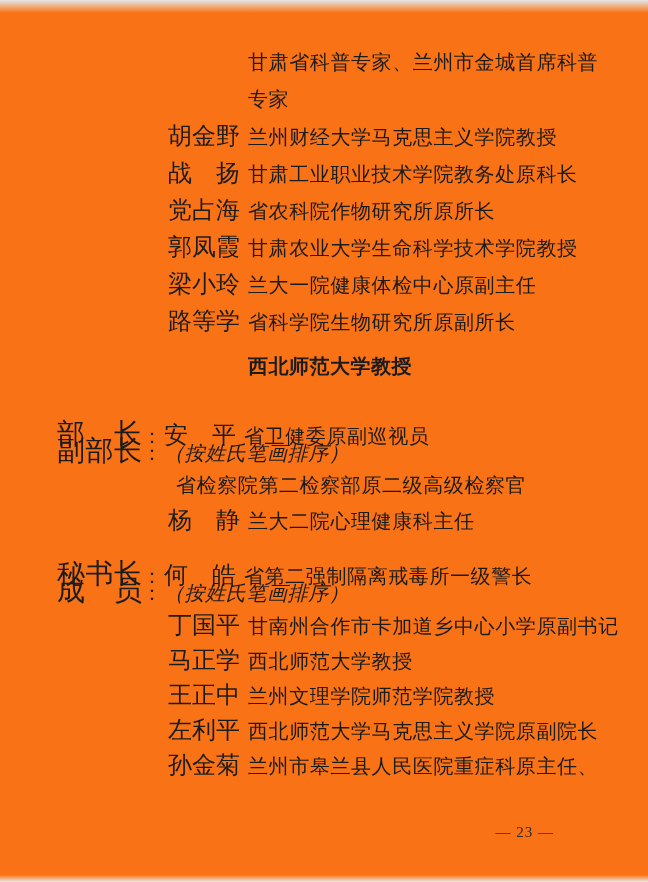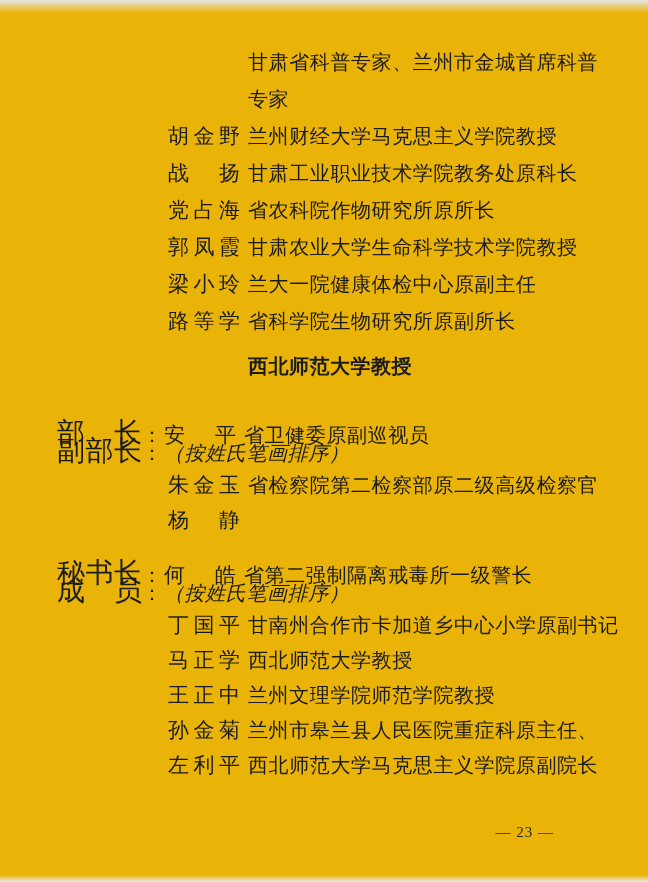--- a/index.html
+++ b/index.html
@@ -1,20 +1,20 @@
 <!DOCTYPE html>
 <html><head>
 <meta charset="utf-8">
 <style>
   html, body { margin: 0; padding: 0; background: #ffffff; }
   .page {
     position: relative;
     width: 648px;
     height: 882px;
-    background: #eab308;
+    background: #f97316;
     overflow: hidden;
     font-family: "Liberation Serif", "DejaVu Serif", serif;
     color: #1b1b1b;
   }
   .shade-top {
     position: absolute; top: 0; left: 0; width: 100%; height: 13px;
     background: linear-gradient(180deg, #e5e5e5 0%, rgba(253,253,253,0) 100%);
   }
   .shade-bottom {
     position: absolute; bottom: 0; left: 0; width: 100%; height: 7px;
@@ -27,21 +27,21 @@
     height: 37px;
     line-height: 37px;
     font-size: 20px;
     white-space: nowrap;
   }
   .cont { padding-left: 248px; letter-spacing: 0.6px; }
   .member { padding-left: 168px; }
   .name {
     width: 72px; min-width: 72px;
     text-align: justify; text-align-last: justify;
-    font-size: 21px;
+    font-size: 24px;
   }
   .title { margin-left: 8px; letter-spacing: 0.6px; }
   .heading-row {
     padding-left: 248px;
     font-weight: bold;
     letter-spacing: 0.5px;
     margin-top: 6px;
     height: 40px; line-height: 40px;
     font-size: 20px;
   }
@@ -122,25 +122,25 @@
         <span class="title">省卫健委原副巡视员</span>
       </div>
 
       <div class="row labeled">
         <span class="rlabel">副部长</span>
         <span class="colon">：</span>
         <span class="note">（按姓氏笔画排序）</span>
       </div>
 
       <div class="row member">
-        <span class="name">朱金玉</span>
         <span class="title">省检察院第二检察部原二级高级检察官</span>
       </div>
       <div class="row member">
         <span class="name">杨　静</span>
+        <span class="title">兰大二院心理健康科主任</span>
       </div>
 
       <div class="row labeled">
         <span class="rlabel">秘书长</span>
         <span class="colon">：</span>
         <span class="name">何　皓</span>
         <span class="title">省第二强制隔离戒毒所一级警长</span>
       </div>
 
       <div class="row labeled">
@@ -155,26 +155,26 @@
       </div>
       <div class="row member">
         <span class="name">马正学</span>
         <span class="title">西北师范大学教授</span>
       </div>
       <div class="row member">
         <span class="name">王正中</span>
         <span class="title">兰州文理学院师范学院教授</span>
       </div>
       <div class="row member">
+        <span class="name">左利平</span>
+        <span class="title">西北师范大学马克思主义学院原副院长</span>
+      </div>
+      <div class="row member">
         <span class="name">孙金菊</span>
         <span class="title">兰州市皋兰县人民医院重症科原主任、</span>
-      </div>
-      <div class="row member">
-        <span class="name">左利平</span>
-        <span class="title">西北师范大学马克思主义学院原副院长</span>
       </div>
 
     </div>
   </div>
 
   <div class="page-number">— 23 —</div>
 
   <div class="shade-bottom"></div>
 </div>
 

